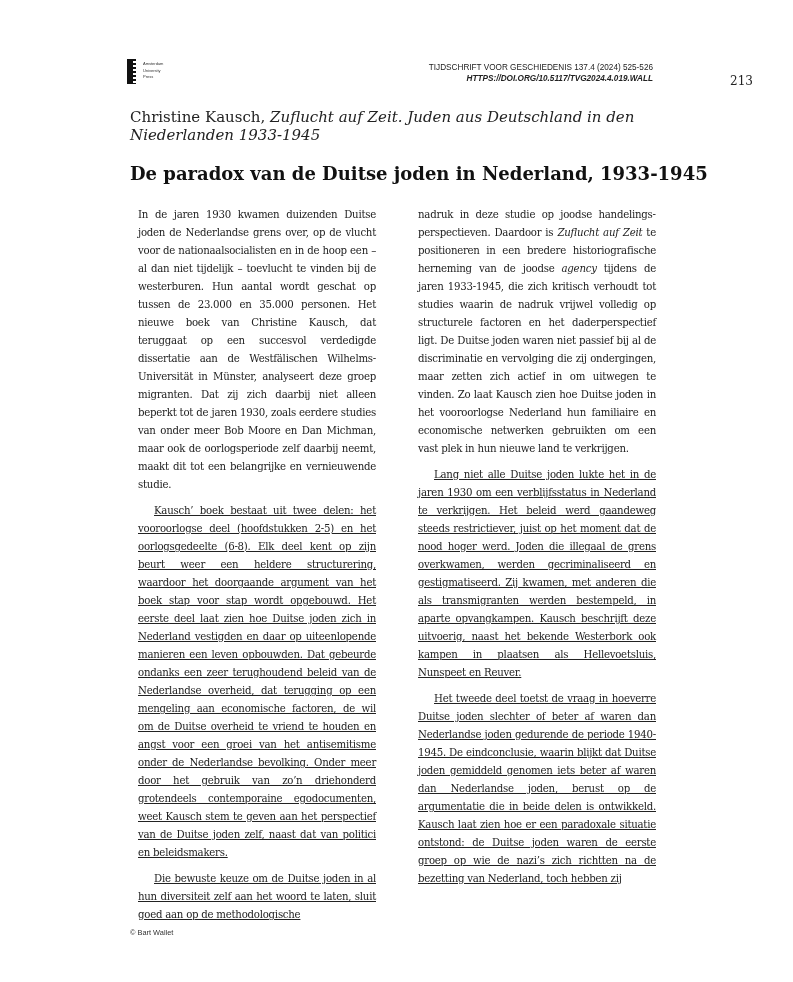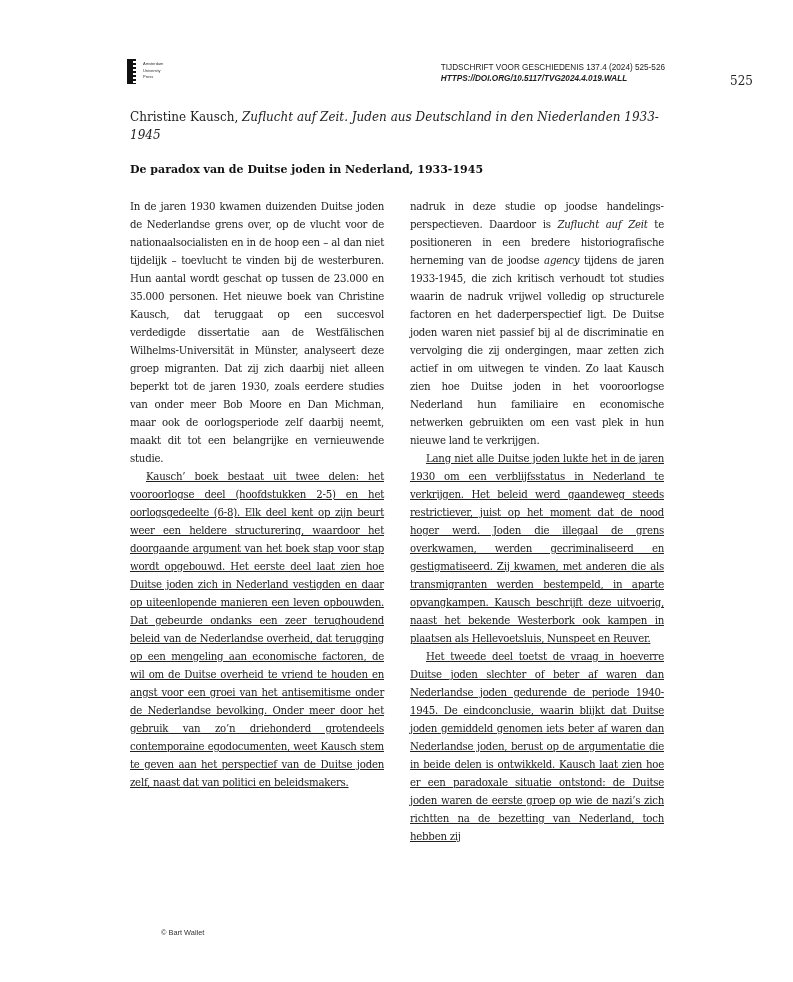--- a/index.html
+++ b/index.html
@@ -2,60 +2,61 @@
 <html><head>
 <meta charset="utf-8">
 <style>
   html, body { margin: 0; padding: 0; background: #ffffff; }
   body { width: 793px; height: 982px; position: relative; overflow: hidden; color: #1a1a1a; }
   .logo { position: absolute; left: 127px; top: 59px; display: flex; align-items: flex-start; }
   .logo-mark { width: 7px; height: 25px; background: #111; position: relative; }
   .logo-mark::after { content: ""; position: absolute; right: -2px; top: 0; width: 3px; height: 25px;
     background: repeating-linear-gradient(to bottom, #111 0 2px, #fff 2px 4px); }
   .logo-text { margin-left: 9px; font-family: "Liberation Sans", sans-serif; font-size: 4px; line-height: 6.5px; color: #333; padding-top: 2px; }
-  .header-right { position: absolute; right: 128px; top: 62px; font-family: "Liberation Sans", sans-serif; font-size: 8.2px; line-height: 11px; color: #222; }
+  .header-right { position: absolute; right: 140px; top: 62px; text-align: right; font-family: "Liberation Sans", sans-serif; font-size: 8.2px; line-height: 11px; color: #222; }
   .header-right .doi { font-style: italic; font-weight: bold; }
   .page-num { position: absolute; right: 40px; top: 74px; font-family: "DejaVu Serif", serif; font-size: 12px; color: #222; }
-  .biblio { position: absolute; left: 130px; top: 108px; width: 540px; font-family: "DejaVu Serif", serif; font-size: 12px; line-height: 18px; color: #222; }
+  .biblio { position: absolute; left: 130px; top: 108px; width: 540px; font-family: "DejaVu Serif", serif; font-size: 15px; line-height: 18px; color: #222; }
   .biblio i { font-style: italic; }
-  .title { position: absolute; left: 130px; top: 163px; font-family: "DejaVu Serif", serif; font-weight: bold; font-size: 11px; color: #111; }
+  .title { position: absolute; left: 130px; top: 163px; font-family: "DejaVu Serif", serif; font-weight: bold; font-size: 18px; color: #111; }
   .col { position: absolute; top: 198px; width: 254px; font-family: "DejaVu Serif", serif; font-size: 10.2px; line-height: 18px; color: #222; text-align: justify; hyphens: manual; letter-spacing: -0.25px; }
-  .col p { margin: 0; }
+  .col p { margin: 8px; }
   .col p.indent { text-indent: 16px; text-decoration: underline; }
   .col-left { left: 130px; }
   .col-right { left: 410px; }
-  .footer { position: absolute; left: 130px; top: 927px; font-family: "Liberation Sans", sans-serif; font-size: 7.4px; line-height: 12px; color: #333; margin-left: 31px; }
+  .footer { position: absolute; left: 130px; top: 927px; font-family: "Liberation Sans", sans-serif; font-size: 7.4px; line-height: 12px; color: #333; }
 </style>
 </head>
 <body>
 
 <div class="logo">
   <div class="logo-mark"></div>
   <div class="logo-text">
     <div>Amsterdam</div>
     <div>University</div>
     <div>Press</div>
   </div>
 </div>
 
 <div class="header-right">
   <div>TIJDSCHRIFT VOOR GESCHIEDENIS 137.4 (2024) 525-526</div>
   <div class="doi">HTTPS://DOI.ORG/10.5117/TVG2024.4.019.WALL</div>
 </div>
-<div class="page-num">525</div>
+<div class="page-num">213</div>
 
 <div class="biblio">
   <span>Christine Kausch, </span><i>Zuflucht auf Zeit. Juden aus Deutschland in den Niederlanden 1933-1945</i><br>
 </div>
 
 <div class="title">De paradox van de Duitse joden in Nederland, 1933-1945</div>
 
 <div class="col col-left">
   <p>In de jaren 1930 kwamen duizenden Duitse joden de Nederlandse grens over, op de vlucht voor de nationaalsocialisten en in de hoop een – al dan niet tijdelijk – toevlucht te vinden bij de westerburen. Hun aantal wordt geschat op tussen de 23.000 en 35.000 perso­nen. Het nieuwe boek van Christine Kausch, dat teruggaat op een succesvol verdedigde dissertatie aan de Westfälischen Wilhelms-Universität in Münster, analyseert deze groep migranten. Dat zij zich daarbij niet alleen beperkt tot de jaren 1930, zoals eerdere studies van onder meer Bob Moore en Dan Michman, maar ook de oorlogsperiode zelf daarbij neemt, maakt dit tot een belangrijke en vernieuwende studie.</p>
   <p class="indent">Kausch’ boek bestaat uit twee delen: het vooroorlogse deel (hoofdstukken 2-5) en het oorlogsgedeelte (6-8). Elk deel kent op zijn beurt weer een heldere structurering, waardoor het doorgaande argument van het boek stap voor stap wordt opgebouwd. Het eerste deel laat zien hoe Duitse joden zich in Nederland vestigden en daar op uiteenlo­pende manieren een leven opbouwden. Dat gebeurde ondanks een zeer terughoudend beleid van de Nederlandse overheid, dat te­rugging op een mengeling aan economische factoren, de wil om de Duitse overheid te vriend te houden en angst voor een groei van het antisemitisme onder de Nederlandse bevolking. Onder meer door het gebruik van zo’n driehonderd grotendeels contemporaine egodocumenten, weet Kausch stem te geven aan het perspectief van de Duitse joden zelf, naast dat van politici en beleidsmakers.</p>
+  <p class="indent">Die bewuste keuze om de Duitse joden in al hun diversiteit zelf aan het woord te laten, sluit goed aan op de methodologische</p>
 </div>
 
 <div class="col col-right">
   <p><span>nadruk in deze studie op joodse handelings­perspectieven. Daardoor is </span><i>Zuflucht auf Zeit</i><span> te positioneren in een bredere historiografische herneming van de joodse </span><i>agency</i><span> tijdens de jaren 1933-1945, die zich kritisch verhoudt tot studies waarin de nadruk vrijwel volledig op structurele factoren en het daderperspectief ligt. De Duitse joden waren niet passief bij al de discriminatie en vervolging die zij ondergingen, maar zetten zich actief in om uitwegen te vinden. Zo laat Kausch zien hoe Duitse joden in het vooroorlogse Nederland hun familiaire en economische netwerken gebruikten om een vast plek in hun nieuwe land te verkrijgen.</span></p>
   <p class="indent">Lang niet alle Duitse joden lukte het in de jaren 1930 om een verblijfsstatus in Nederland te verkrijgen. Het beleid werd gaandeweg steeds restrictiever, juist op het moment dat de nood hoger werd. Joden die illegaal de grens overkwamen, werden gecri­minaliseerd en gestigmatiseerd. Zij kwamen, met anderen die als transmigranten werden bestempeld, in aparte opvangkampen. Kausch beschrijft deze uitvoerig, naast het bekende Westerbork ook kampen in plaatsen als Hellevoetsluis, Nunspeet en Reuver.</p>
   <p class="indent">Het tweede deel toetst de vraag in hoe­verre Duitse joden slechter of beter af waren dan Nederlandse joden gedurende de periode 1940-1945. De eindconclusie, waarin blijkt dat Duitse joden gemiddeld genomen iets beter af waren dan Nederlandse joden, berust op de argumentatie die in beide delen is ontwik­keld. Kausch laat zien hoe er een paradoxale situatie ontstond: de Duitse joden waren de eerste groep op wie de nazi’s zich richtten na de bezetting van Nederland, toch hebben zij</p>
 </div>
 
 <div class="footer">
   <div>© Bart Wallet</div>

